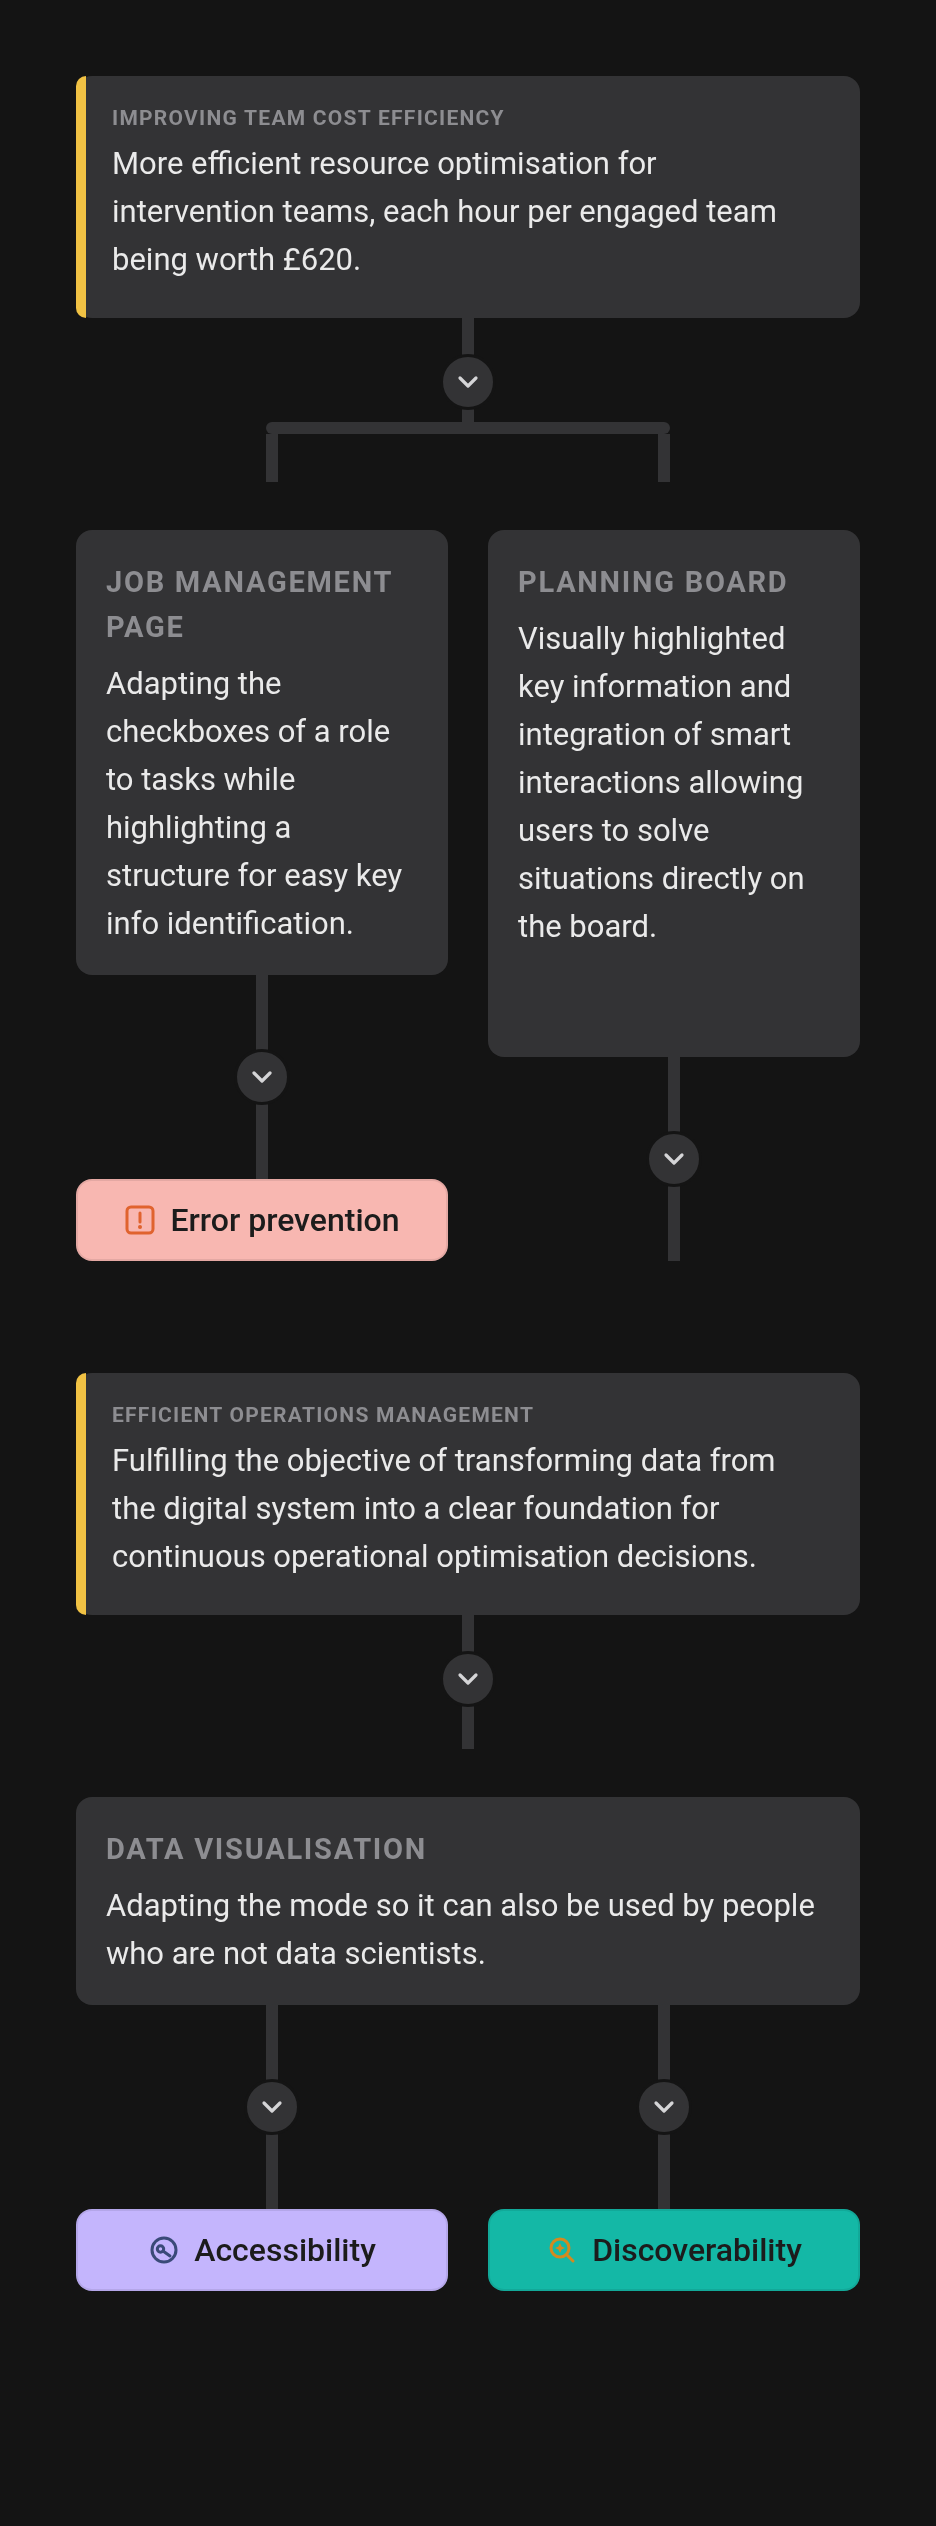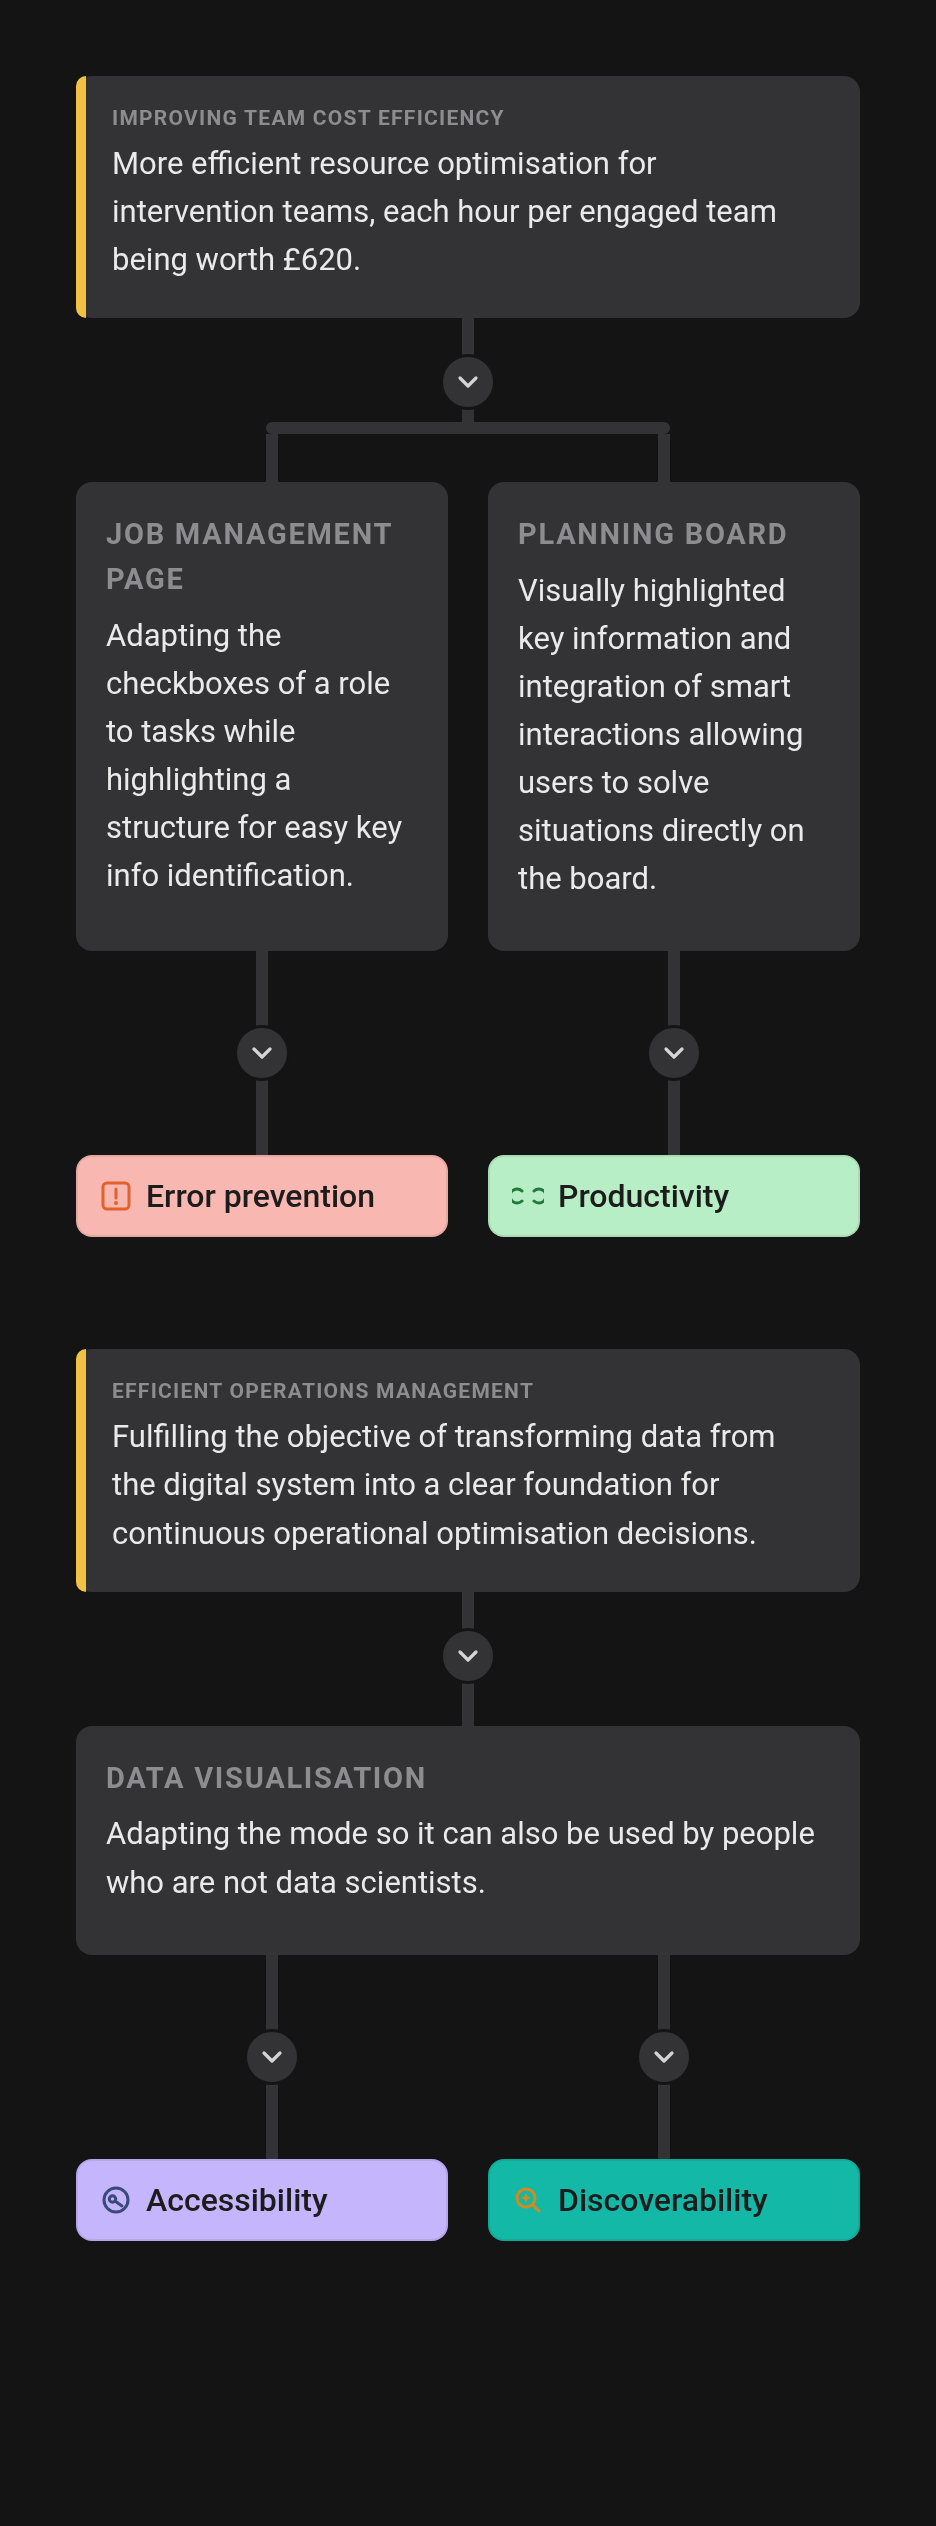--- a/index.html
+++ b/index.html
@@ -36,37 +36,38 @@
   .root-card .body, .node-card .body {
     font-size: 31px;
     line-height: 1.55;
     color: #eaeaea;
   }
 
   
   .node-card {
     background: #333335;
     border-radius: 16px;
-    padding: 30px 30px 48px 30px;
+    padding: 30px 30px 27px 30px;
+    margin-top: 48px;
   }
   .node-card .title {
     font-size: 29px;
     font-weight: 700;
     letter-spacing: 0.06em;
     color: #8d8d91;
     text-transform: uppercase;
     margin-bottom: 10px;
     line-height: 1.55;
   }
 
   
   .tag {
     display: flex;
     align-items: center;
-    justify-content: flex-start;
+    justify-content: center;
     gap: 14px;
     border-radius: 16px;
     padding: 20px 22px;
     font-size: 32px;
     font-weight: 500;
     color: #1c1c1c;
     border: 2px solid rgba(0,0,0,0.08);
   }
   .tag .ico { flex: 0 0 auto; display: inline-flex; }
   .tag-error { background: #f8b7b1; }
@@ -219,28 +220,20 @@
         <div class="body">Visually highlighted key information and integration of smart interactions allowing users to solve situations directly on the board.</div>
       </div>
       <div class="leaf-conn">
         <div class="v-a"></div>
         <div class="arrow-chip">
           <svg width="24" height="24" viewBox="0 0 24 24">
               <use href="#i-chevron-down"></use>
             </svg>
         </div>
         <div class="v-b"></div>
-      </div>
-      <div class="tag tag-prod">
-        <span class="ico">
-          <svg width="32" height="32" viewBox="0 0 32 32">
-              <use href="#i-link-loop"></use>
-            </svg>
-        </span>
-        <span>Productivity</span>
       </div>
     </div>
 
   </div>
 </div>
 
 <div class="section">
 
   <div class="root-card">
     <div class="title">EFFICIENT OPERATIONS MANAGEMENT</div>

